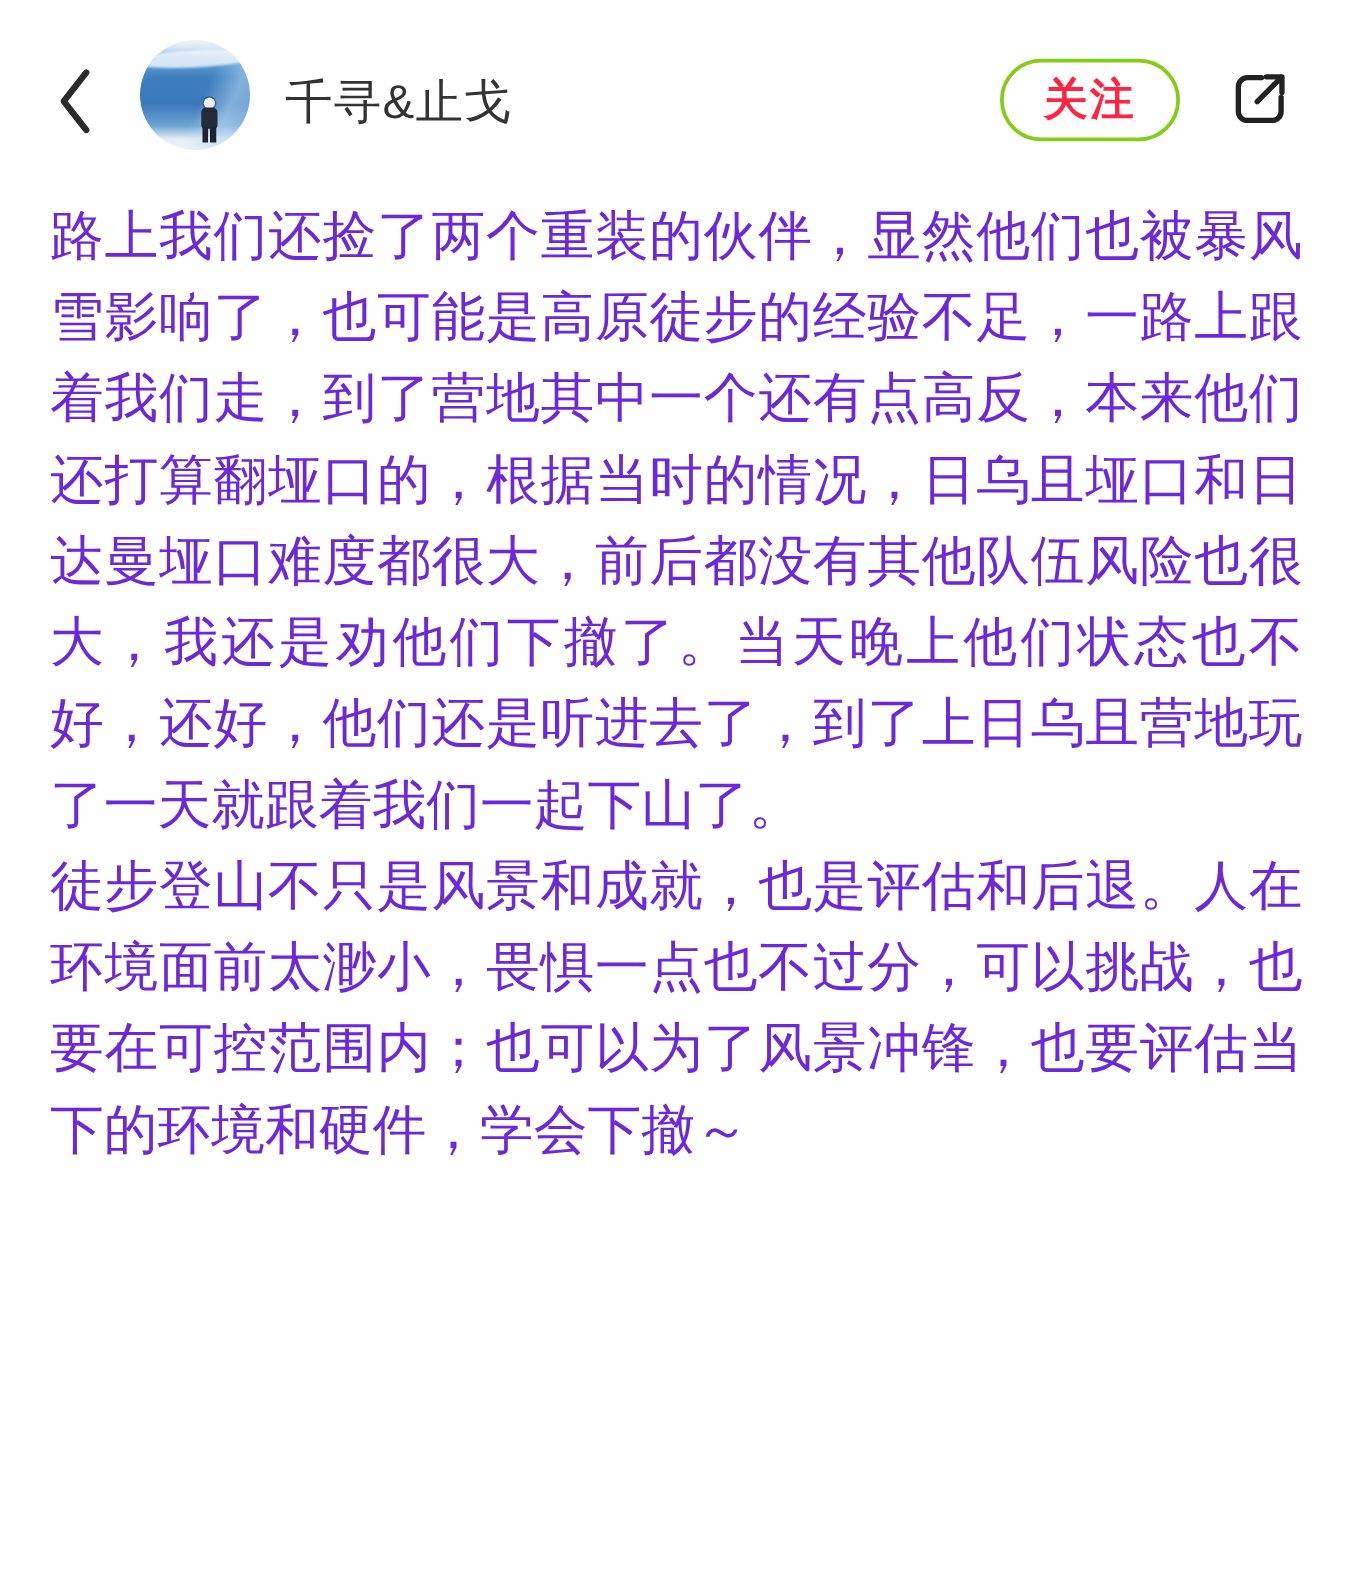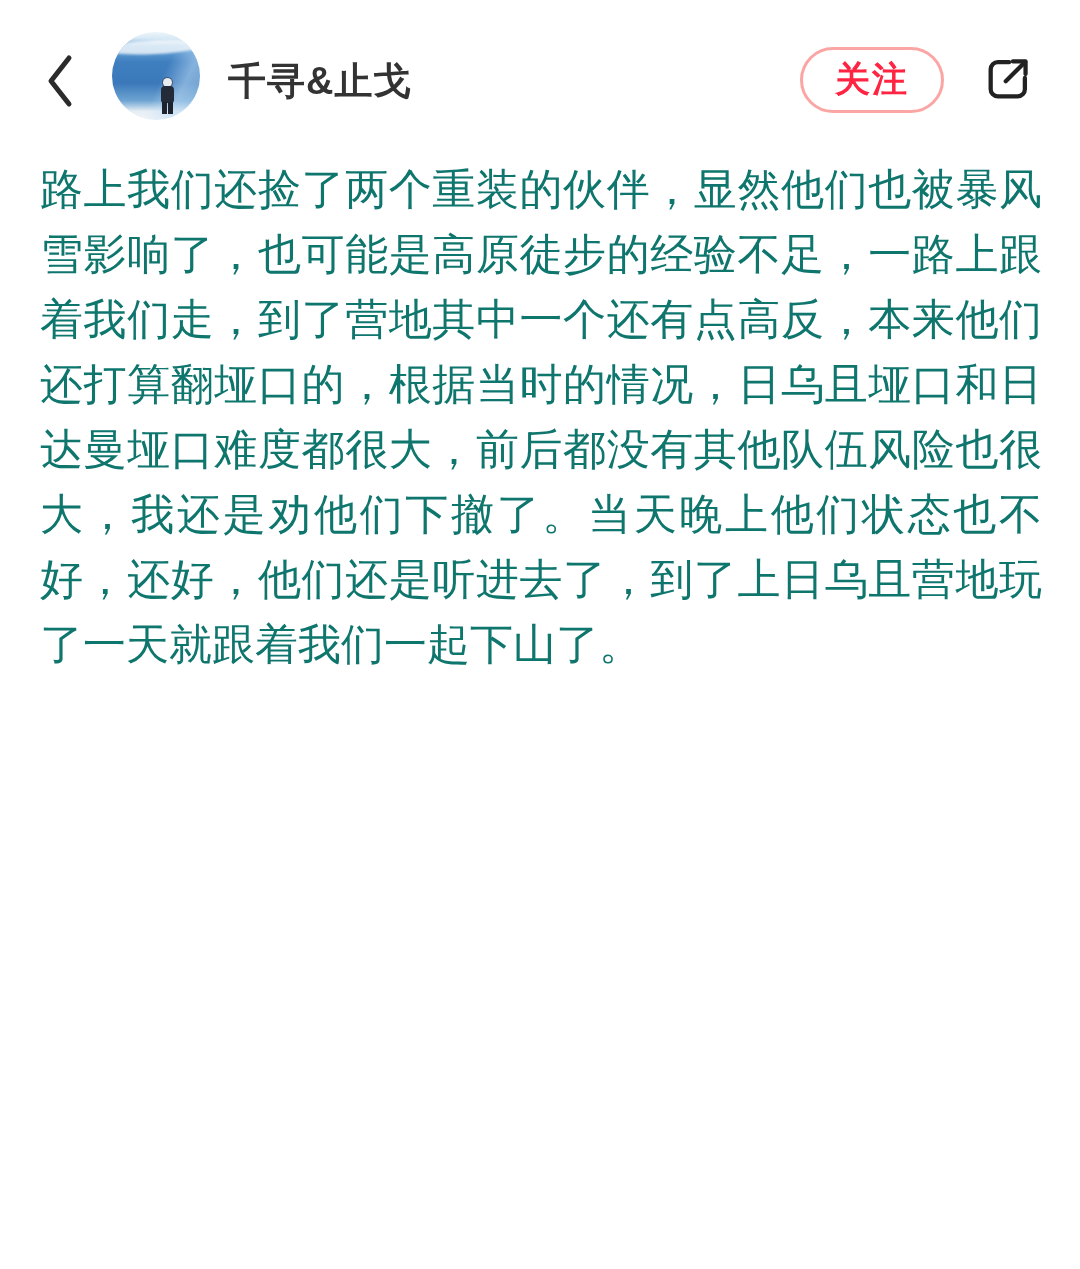--- a/index.html
+++ b/index.html
@@ -47,44 +47,44 @@
   .avatar .person .body {
     position: absolute; left: 3px; top: 8px; width: 13px; height: 17px;
     border-radius: 4px 4px 3px 3px; background: #232a38;
   }
   .avatar .person .legs {
     position: absolute; left: 4px; top: 24px; width: 11px; height: 12px;
     background: linear-gradient(90deg, #1c222e 42%, rgba(0,0,0,0) 42%, rgba(0,0,0,0) 58%, #1c222e 58%);
   }
   .username {
     position: absolute; left: 228px; top: 56px;
-    font-size: 38px; font-weight: 700; color: #333333;
+    font-size: 38px; font-weight: 400; color: #333333;
     letter-spacing: 1px; white-space: nowrap;
   }
   .follow-btn {
     position: absolute; left: 800px; top: 47px;
     width: 144px; height: 66px; box-sizing: border-box;
     background: #ffffff;
-    border: 3px solid #fca5a5; border-radius: 33px;
+    border: 3px solid #84cc16; border-radius: 33px;
     color: #ff2442; font-size: 35px; font-weight: 600;
     font-family: inherit;
     display: flex; align-items: center; justify-content: center;
     letter-spacing: 2px; cursor: pointer; padding: 0 0 2px 0;
   }
   .share-btn {
     position: absolute; left: 980px; top: 49px;
     width: 56px; height: 60px;
     background: none; border: none; padding: 0; cursor: pointer;
     display: flex; align-items: center; justify-content: center;
   }
 
   
   .content {
     position: absolute; top: 157px; left: 40px; right: 38px;
-    color: #0f766e;
+    color: #6d28d9;
     font-size: 43px; line-height: 65px;
     text-align: justify;
   }
   .content p { margin: 0; }
 </style>
 </head>
 <body>
 
 <div class="header">
 
@@ -116,13 +116,14 @@
         <path d="M11 13 L19.6 4.4"></path>
         <path d="M14.2 4.2 H19.8 V9.8"></path>
       </svg>
     </span>
   </button>
 
 </div>
 
 <div class="content">
   <p>路上我们还捡了两个重装的伙伴，显然他们也被暴风雪影响了，也可能是高原徒步的经验不足，一路上跟着我们走，到了营地其中一个还有点高反，本来他们还打算翻垭口的，根据当时的情况，日乌且垭口和日达曼垭口难度都很大，前后都没有其他队伍风险也很大，我还是劝他们下撤了。当天晚上他们状态也不好，还好，他们还是听进去了，到了上日乌且营地玩了一天就跟着我们一起下山了。</p>
+  <p>徒步登山不只是风景和成就，也是评估和后退。人在环境面前太渺小，畏惧一点也不过分，可以挑战，也要在可控范围内；也可以为了风景冲锋，也要评估当下的环境和硬件，学会下撤～</p>
 </div>
 
 </body></html>

